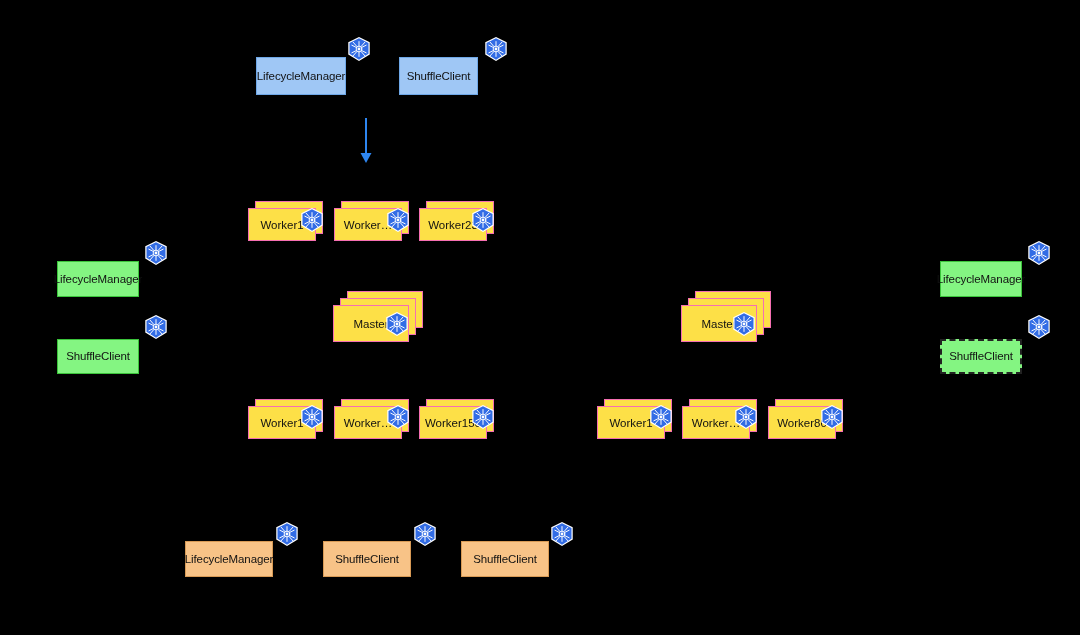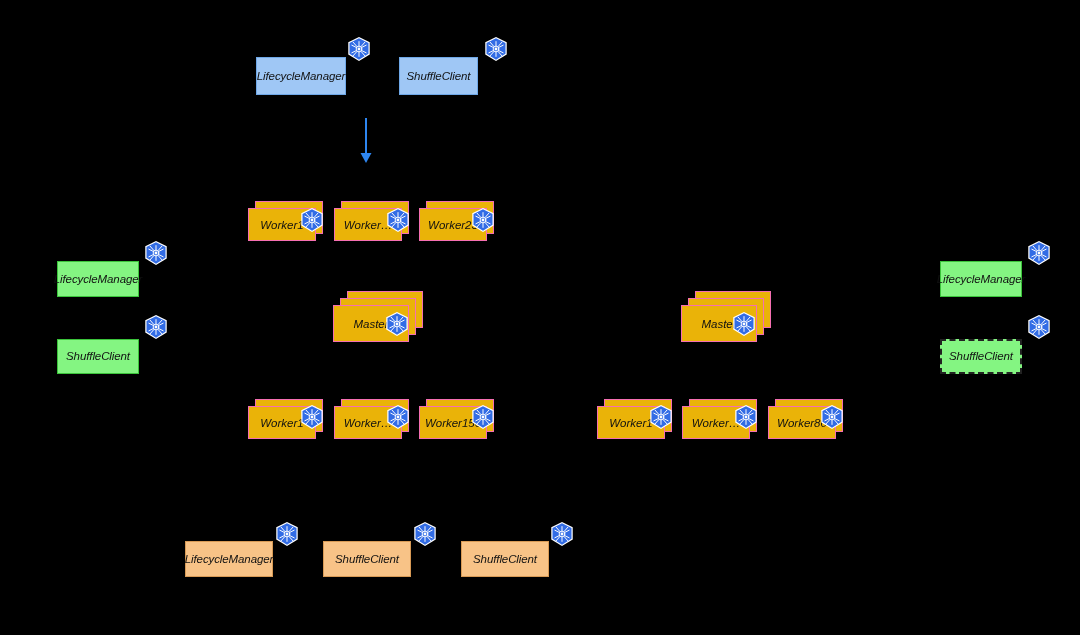--- a/index.html
+++ b/index.html
@@ -9,21 +9,20 @@
   }
   body {
     font-family: "Liberation Sans", sans-serif;
   }
   #canvas {
     position: relative;
     width: 1080px;
     height: 635px;
     background: #000000;
     overflow: hidden;
-    font-style: italic;
   }
 
   
   .node {
     position: absolute;
     box-sizing: border-box;
     display: flex;
     align-items: center;
     justify-content: center;
     text-align: center;
@@ -55,21 +54,21 @@
     border: 1px solid #D89A55;
   }
 
   
   .stack {
     position: absolute;
   }
   .stack .card {
     position: absolute;
     box-sizing: border-box;
-    background: #eab308;
+    background: #fde047;
     border: 1px solid #F56FB2;
   }
   .stack .card.front {
     display: flex;
     align-items: center;
     justify-content: center;
     font-size: 11.5px;
     color: #111111;
     white-space: nowrap;
     z-index: 3;

